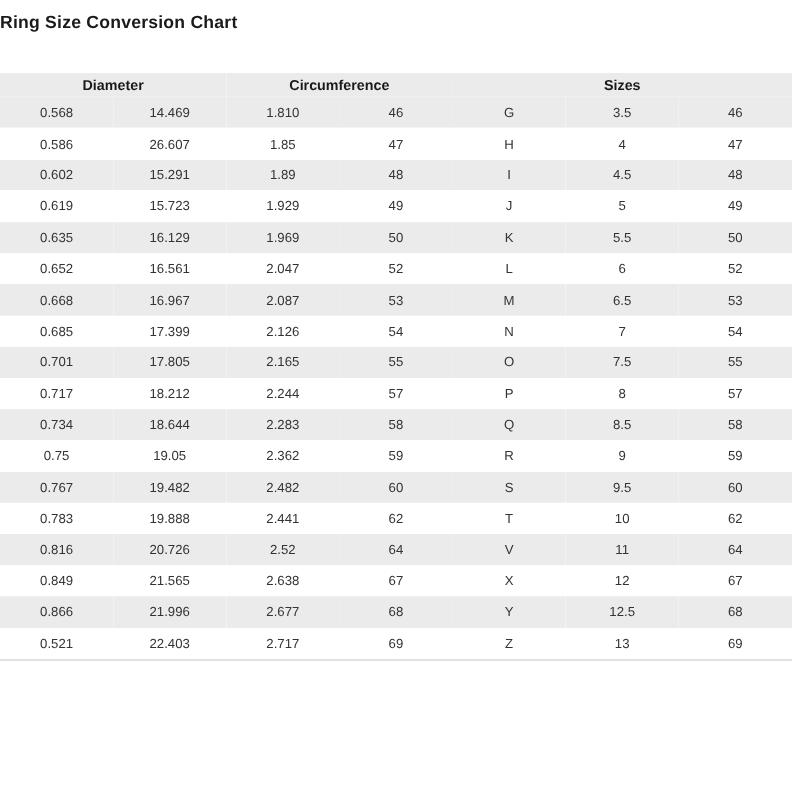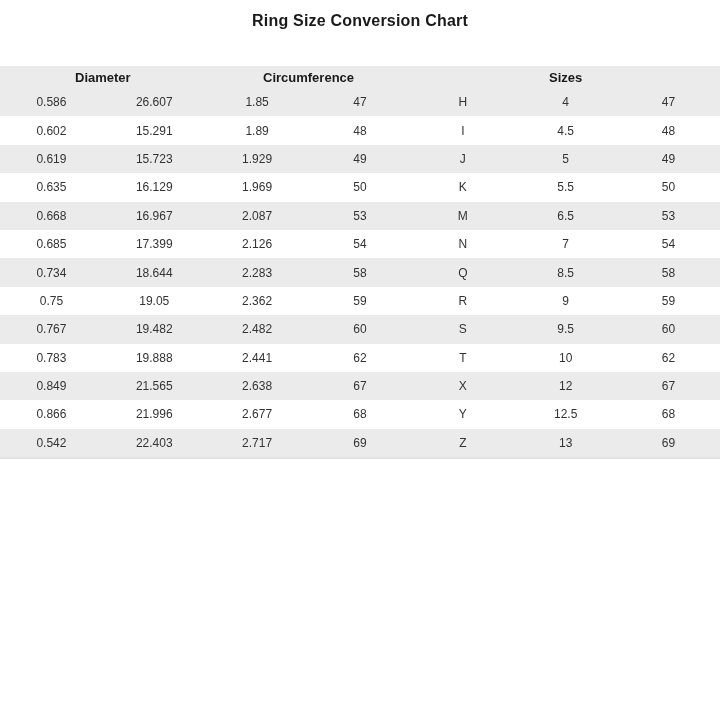--- a/index.html
+++ b/index.html
@@ -10,21 +10,20 @@
     width: 720px;
     height: 720px;
     background: #ffffff;
     font-family: "Liberation Sans", sans-serif;
     color: #333333;
     overflow: hidden;
   }
   .title {
     padding-top: 12px;
     height: 19px;
-    text-align: center;
     font-size: 16px;
     font-weight: bold;
     color: #1a1a1a;
     letter-spacing: 0.2px;
   }
   table.chart {
     width: 720px;
     border-collapse: collapse;
     table-layout: fixed;
     margin-top: 35px;
@@ -71,20 +70,29 @@
   <table class="chart">
     <thead>
       <tr class="group-row">
         <th colspan="2">Diameter</th>
         <th colspan="2">Circumference</th>
         <th colspan="3">Sizes</th>
       </tr>
     </thead>
     <tbody>
         <tr>
+          <td>0.568</td>
+          <td>14.469</td>
+          <td>1.810</td>
+          <td>46</td>
+          <td>G</td>
+          <td>3.5</td>
+          <td>46</td>
+        </tr>
+        <tr>
           <td>0.586</td>
           <td>26.607</td>
           <td>1.85</td>
           <td>47</td>
           <td>H</td>
           <td>4</td>
           <td>47</td>
         </tr>
         <tr>
           <td>0.602</td>
@@ -107,38 +115,65 @@
         <tr>
           <td>0.635</td>
           <td>16.129</td>
           <td>1.969</td>
           <td>50</td>
           <td>K</td>
           <td>5.5</td>
           <td>50</td>
         </tr>
         <tr>
+          <td>0.652</td>
+          <td>16.561</td>
+          <td>2.047</td>
+          <td>52</td>
+          <td>L</td>
+          <td>6</td>
+          <td>52</td>
+        </tr>
+        <tr>
           <td>0.668</td>
           <td>16.967</td>
           <td>2.087</td>
           <td>53</td>
           <td>M</td>
           <td>6.5</td>
           <td>53</td>
         </tr>
         <tr>
           <td>0.685</td>
           <td>17.399</td>
           <td>2.126</td>
           <td>54</td>
           <td>N</td>
           <td>7</td>
           <td>54</td>
         </tr>
         <tr>
+          <td>0.701</td>
+          <td>17.805</td>
+          <td>2.165</td>
+          <td>55</td>
+          <td>O</td>
+          <td>7.5</td>
+          <td>55</td>
+        </tr>
+        <tr>
+          <td>0.717</td>
+          <td>18.212</td>
+          <td>2.244</td>
+          <td>57</td>
+          <td>P</td>
+          <td>8</td>
+          <td>57</td>
+        </tr>
+        <tr>
           <td>0.734</td>
           <td>18.644</td>
           <td>2.283</td>
           <td>58</td>
           <td>Q</td>
           <td>8.5</td>
           <td>58</td>
         </tr>
         <tr>
           <td>0.75</td>
@@ -161,39 +196,48 @@
         <tr>
           <td>0.783</td>
           <td>19.888</td>
           <td>2.441</td>
           <td>62</td>
           <td>T</td>
           <td>10</td>
           <td>62</td>
         </tr>
         <tr>
+          <td>0.816</td>
+          <td>20.726</td>
+          <td>2.52</td>
+          <td>64</td>
+          <td>V</td>
+          <td>11</td>
+          <td>64</td>
+        </tr>
+        <tr>
           <td>0.849</td>
           <td>21.565</td>
           <td>2.638</td>
           <td>67</td>
           <td>X</td>
           <td>12</td>
           <td>67</td>
         </tr>
         <tr>
           <td>0.866</td>
           <td>21.996</td>
           <td>2.677</td>
           <td>68</td>
           <td>Y</td>
           <td>12.5</td>
           <td>68</td>
         </tr>
         <tr>
-          <td>0.542</td>
+          <td>0.521</td>
           <td>22.403</td>
           <td>2.717</td>
           <td>69</td>
           <td>Z</td>
           <td>13</td>
           <td>69</td>
         </tr>
       </tbody>
   </table>
 </div>

